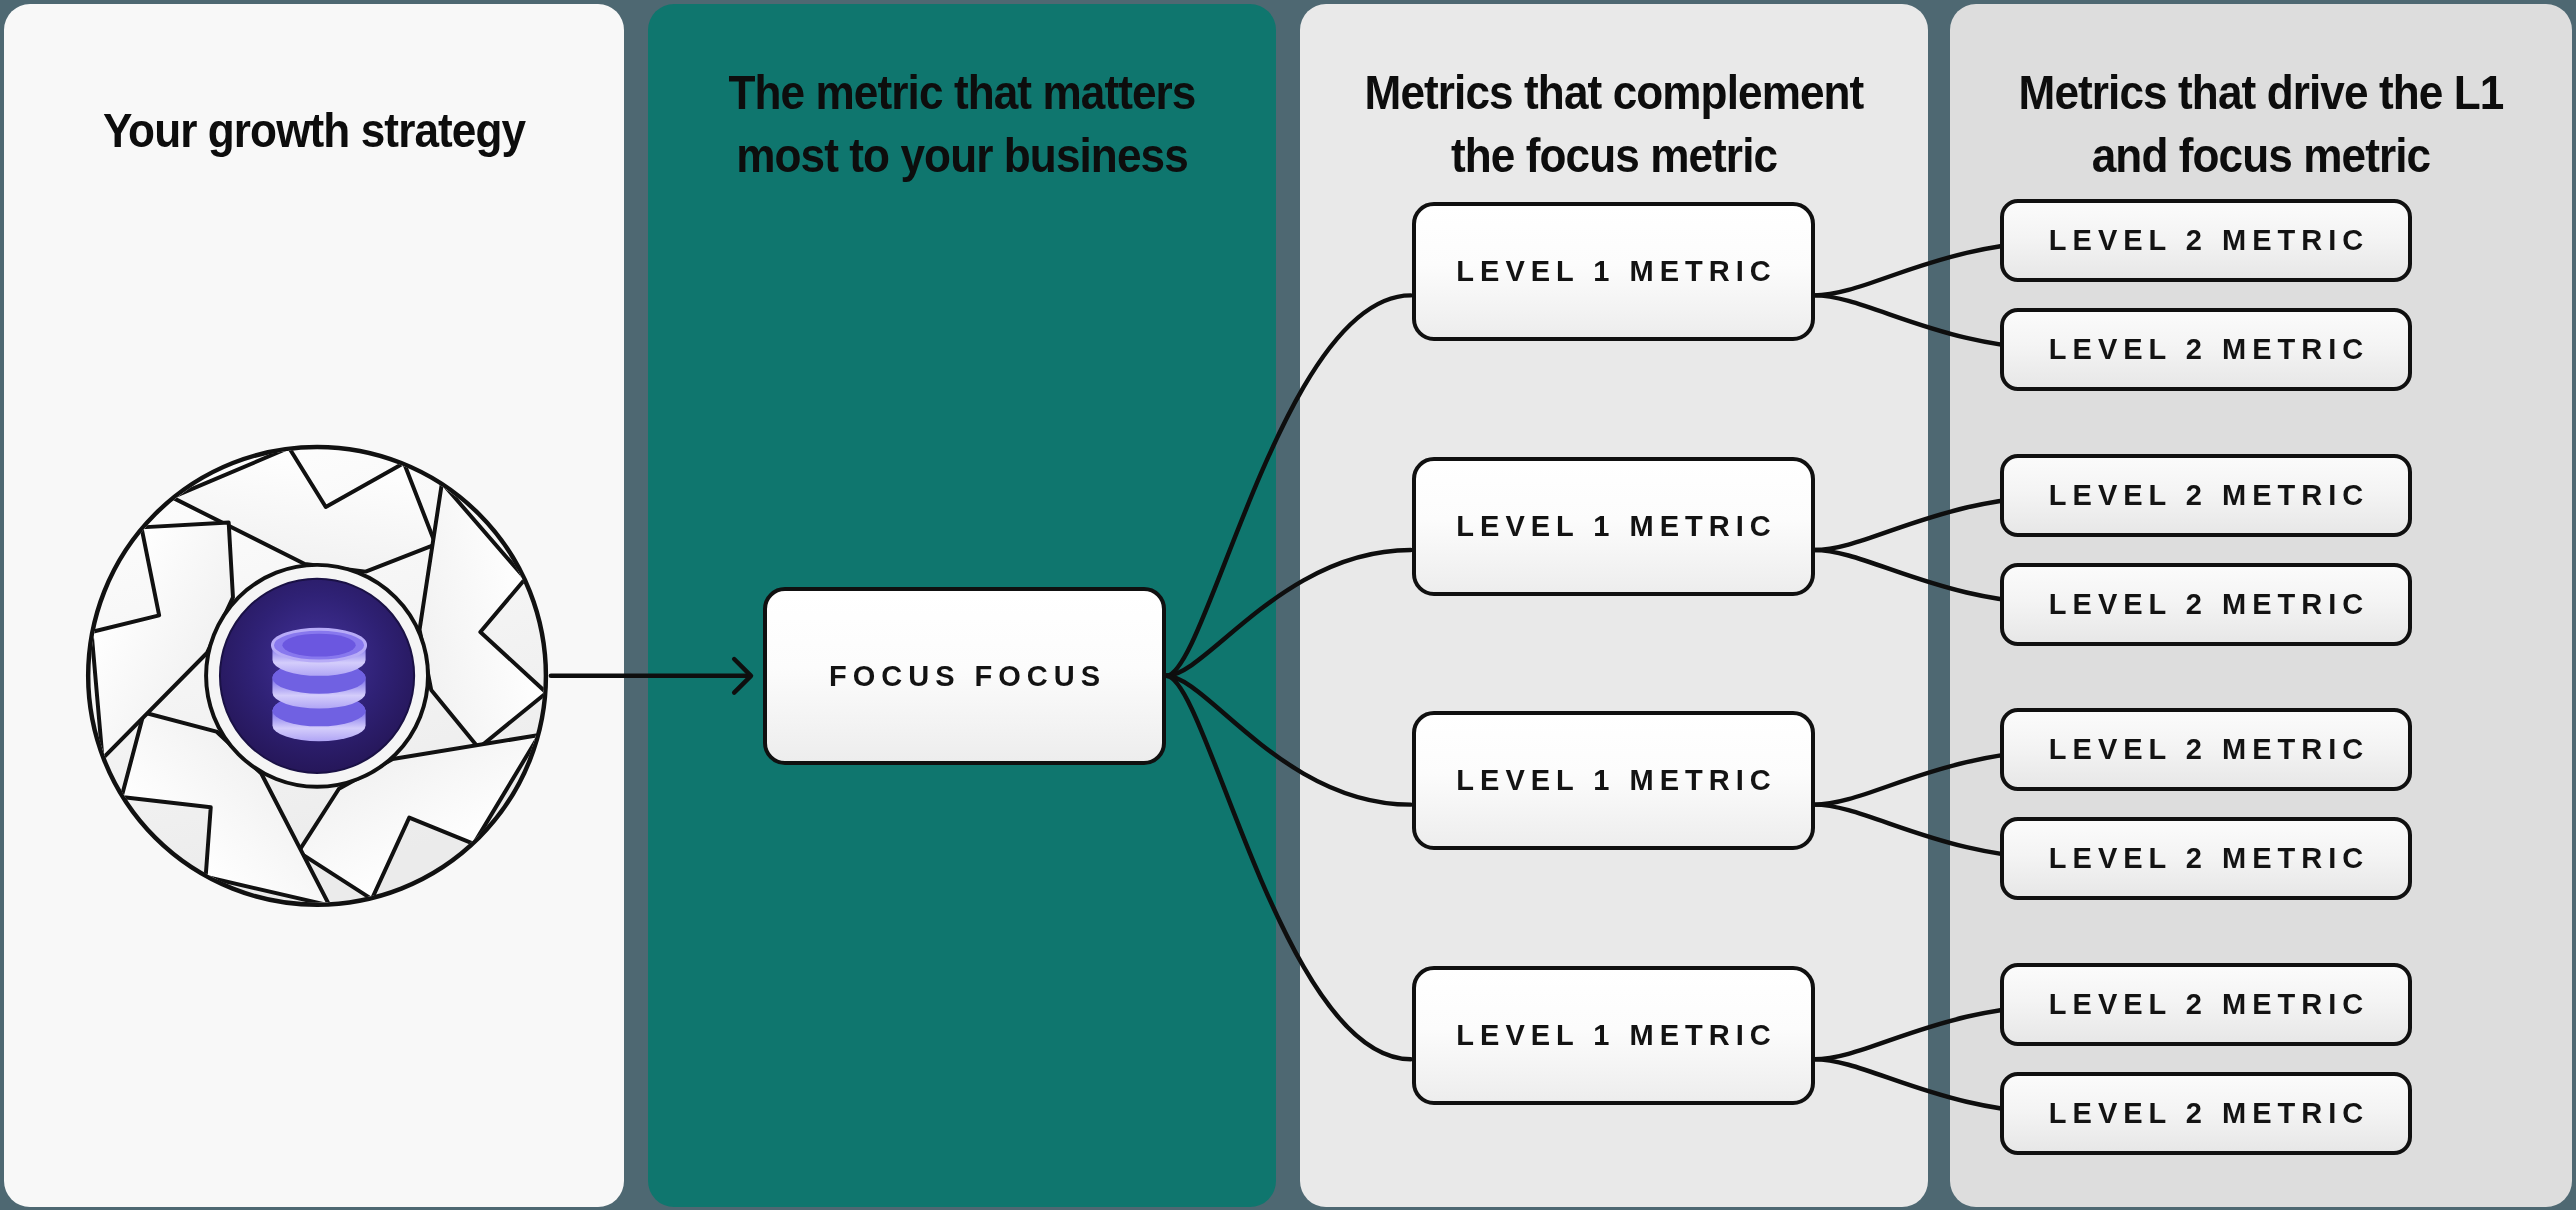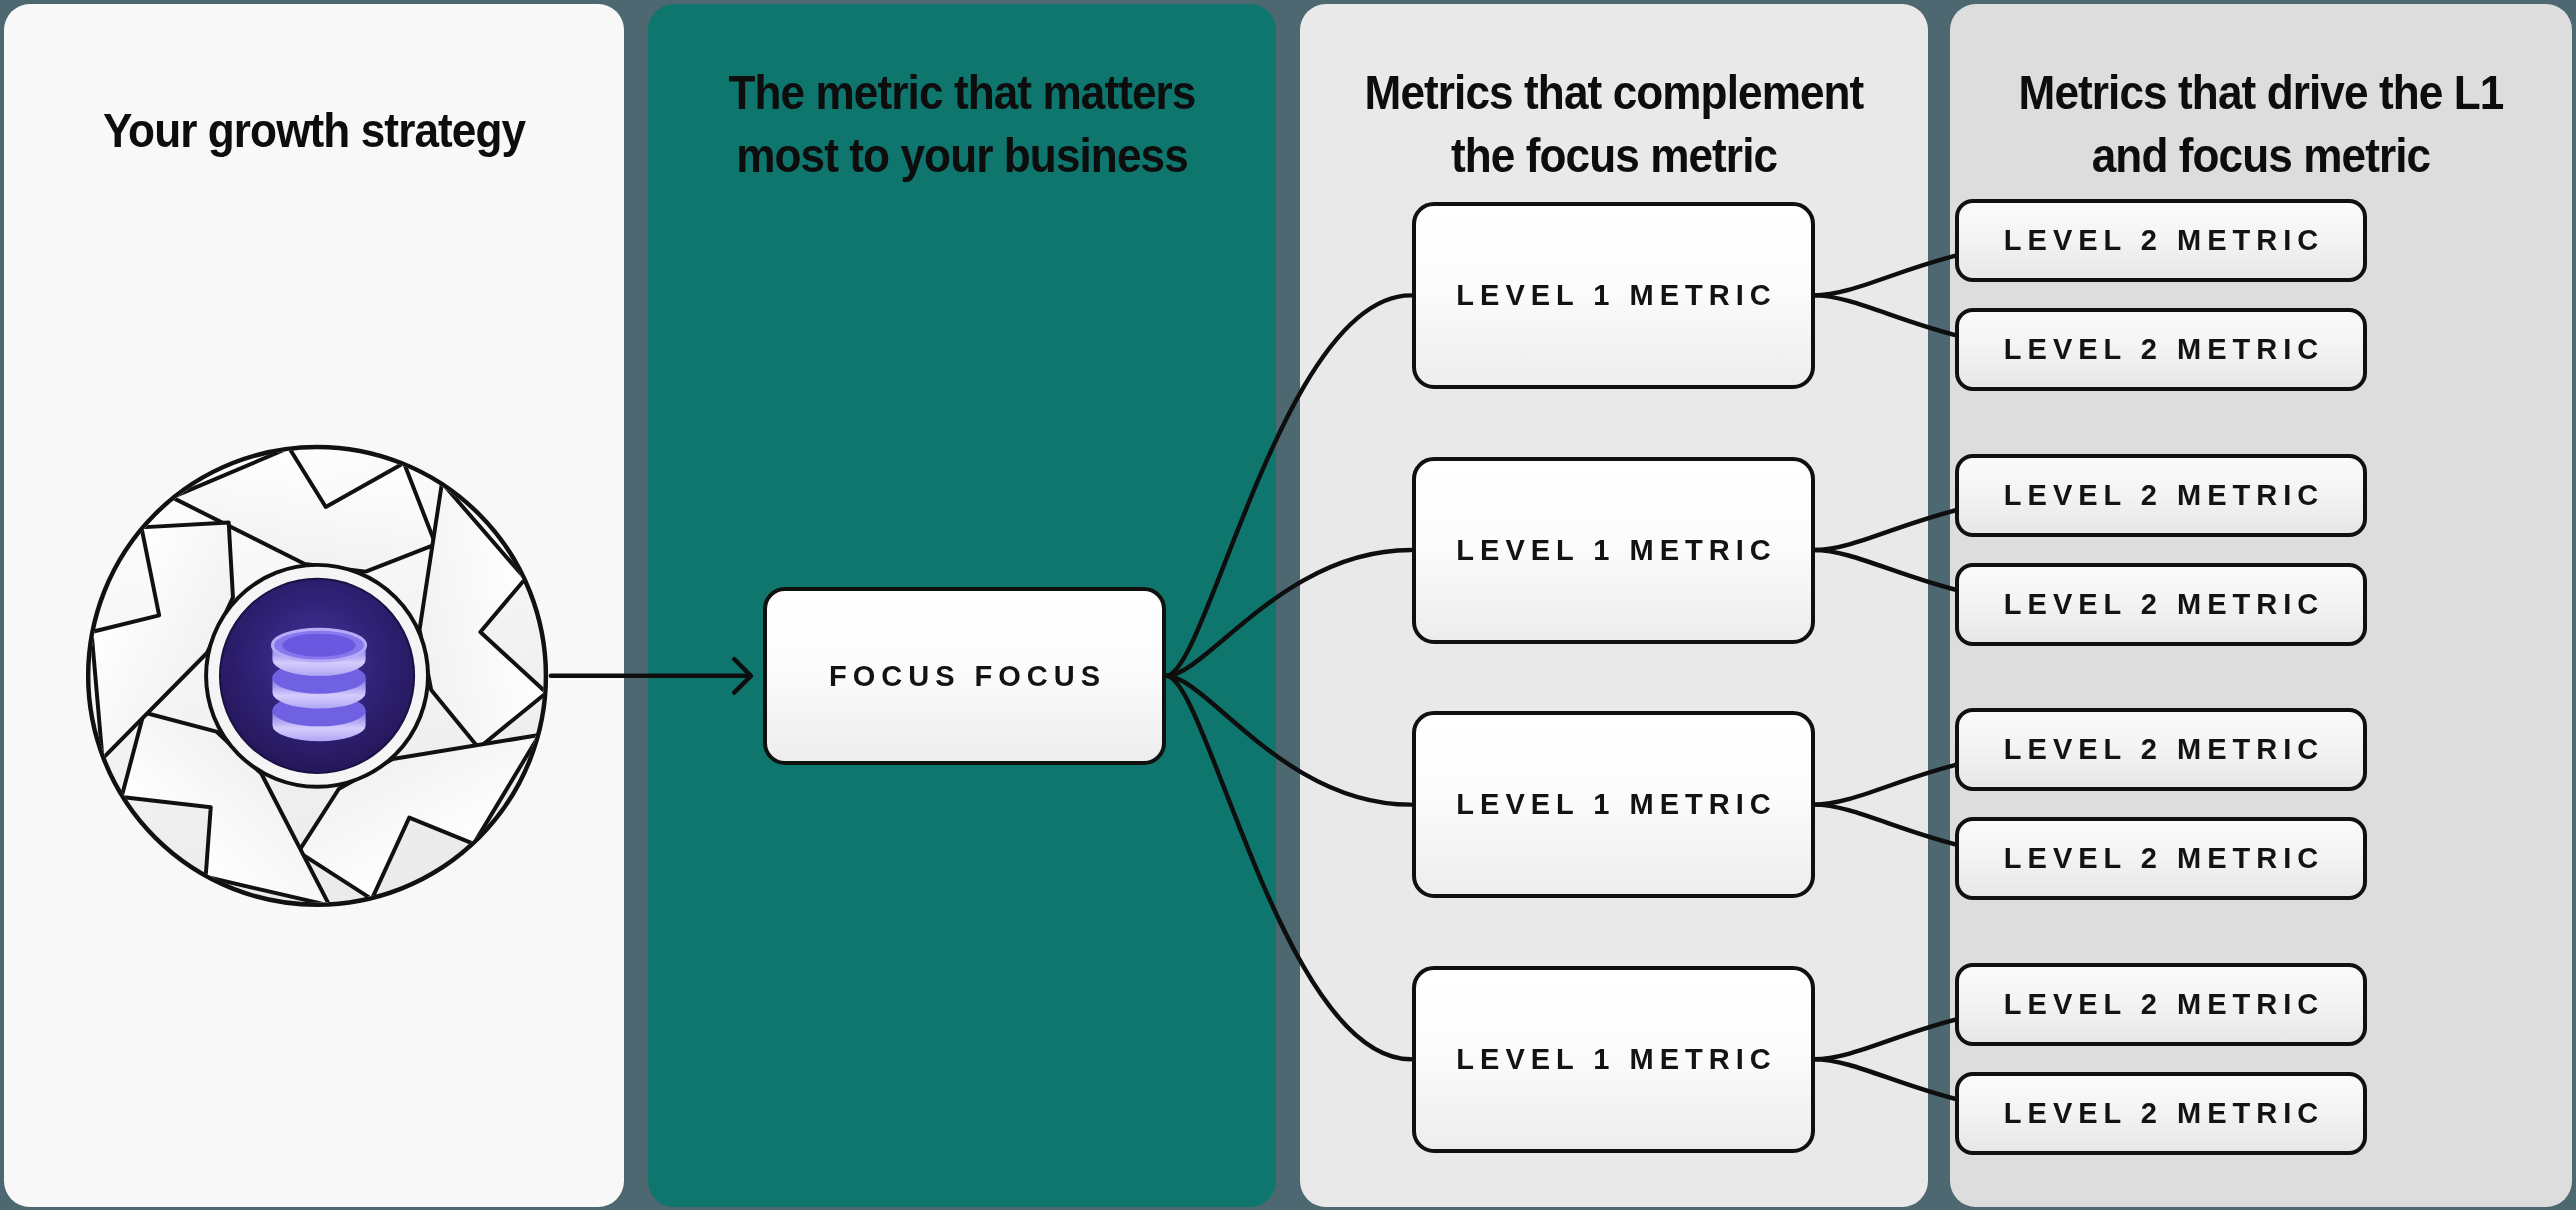--- a/index.html
+++ b/index.html
@@ -58,23 +58,23 @@
     letter-spacing:6px;
     text-indent:6px;
     white-space:nowrap;
   }
   .box-lg{border-radius:22px;}
   .box-sm{
     border-radius:18px;
     background:linear-gradient(180deg,#fbfbfb 0%,#f4f4f4 45%,#e7e7e7 100%);
   }
   .focus-box{left:763px;top:587px;width:403px;height:178px;}
-  .l1-box{left:1412px;width:403px;height:187px;}
+  .l1-box{left:1412px;width:403px;height:139px;}
   .l1-0{top:202px;} .l1-1{top:457px;} .l1-2{top:711px;} .l1-3{top:966px;}
-  .l2-box{left:1955px;width:412px;height:83px;}
+  .l2-box{left:2000px;width:412px;height:83px;}
   .l2-0{top:199px;} .l2-1{top:308px;}
   .l2-2{top:454px;} .l2-3{top:563px;}
   .l2-4{top:708px;} .l2-5{top:817px;}
   .l2-6{top:963px;} .l2-7{top:1072px;}
 </style>
 </head>
 <body style="background: rgb(78, 104, 114);">
 
 <div class="stage">
 

